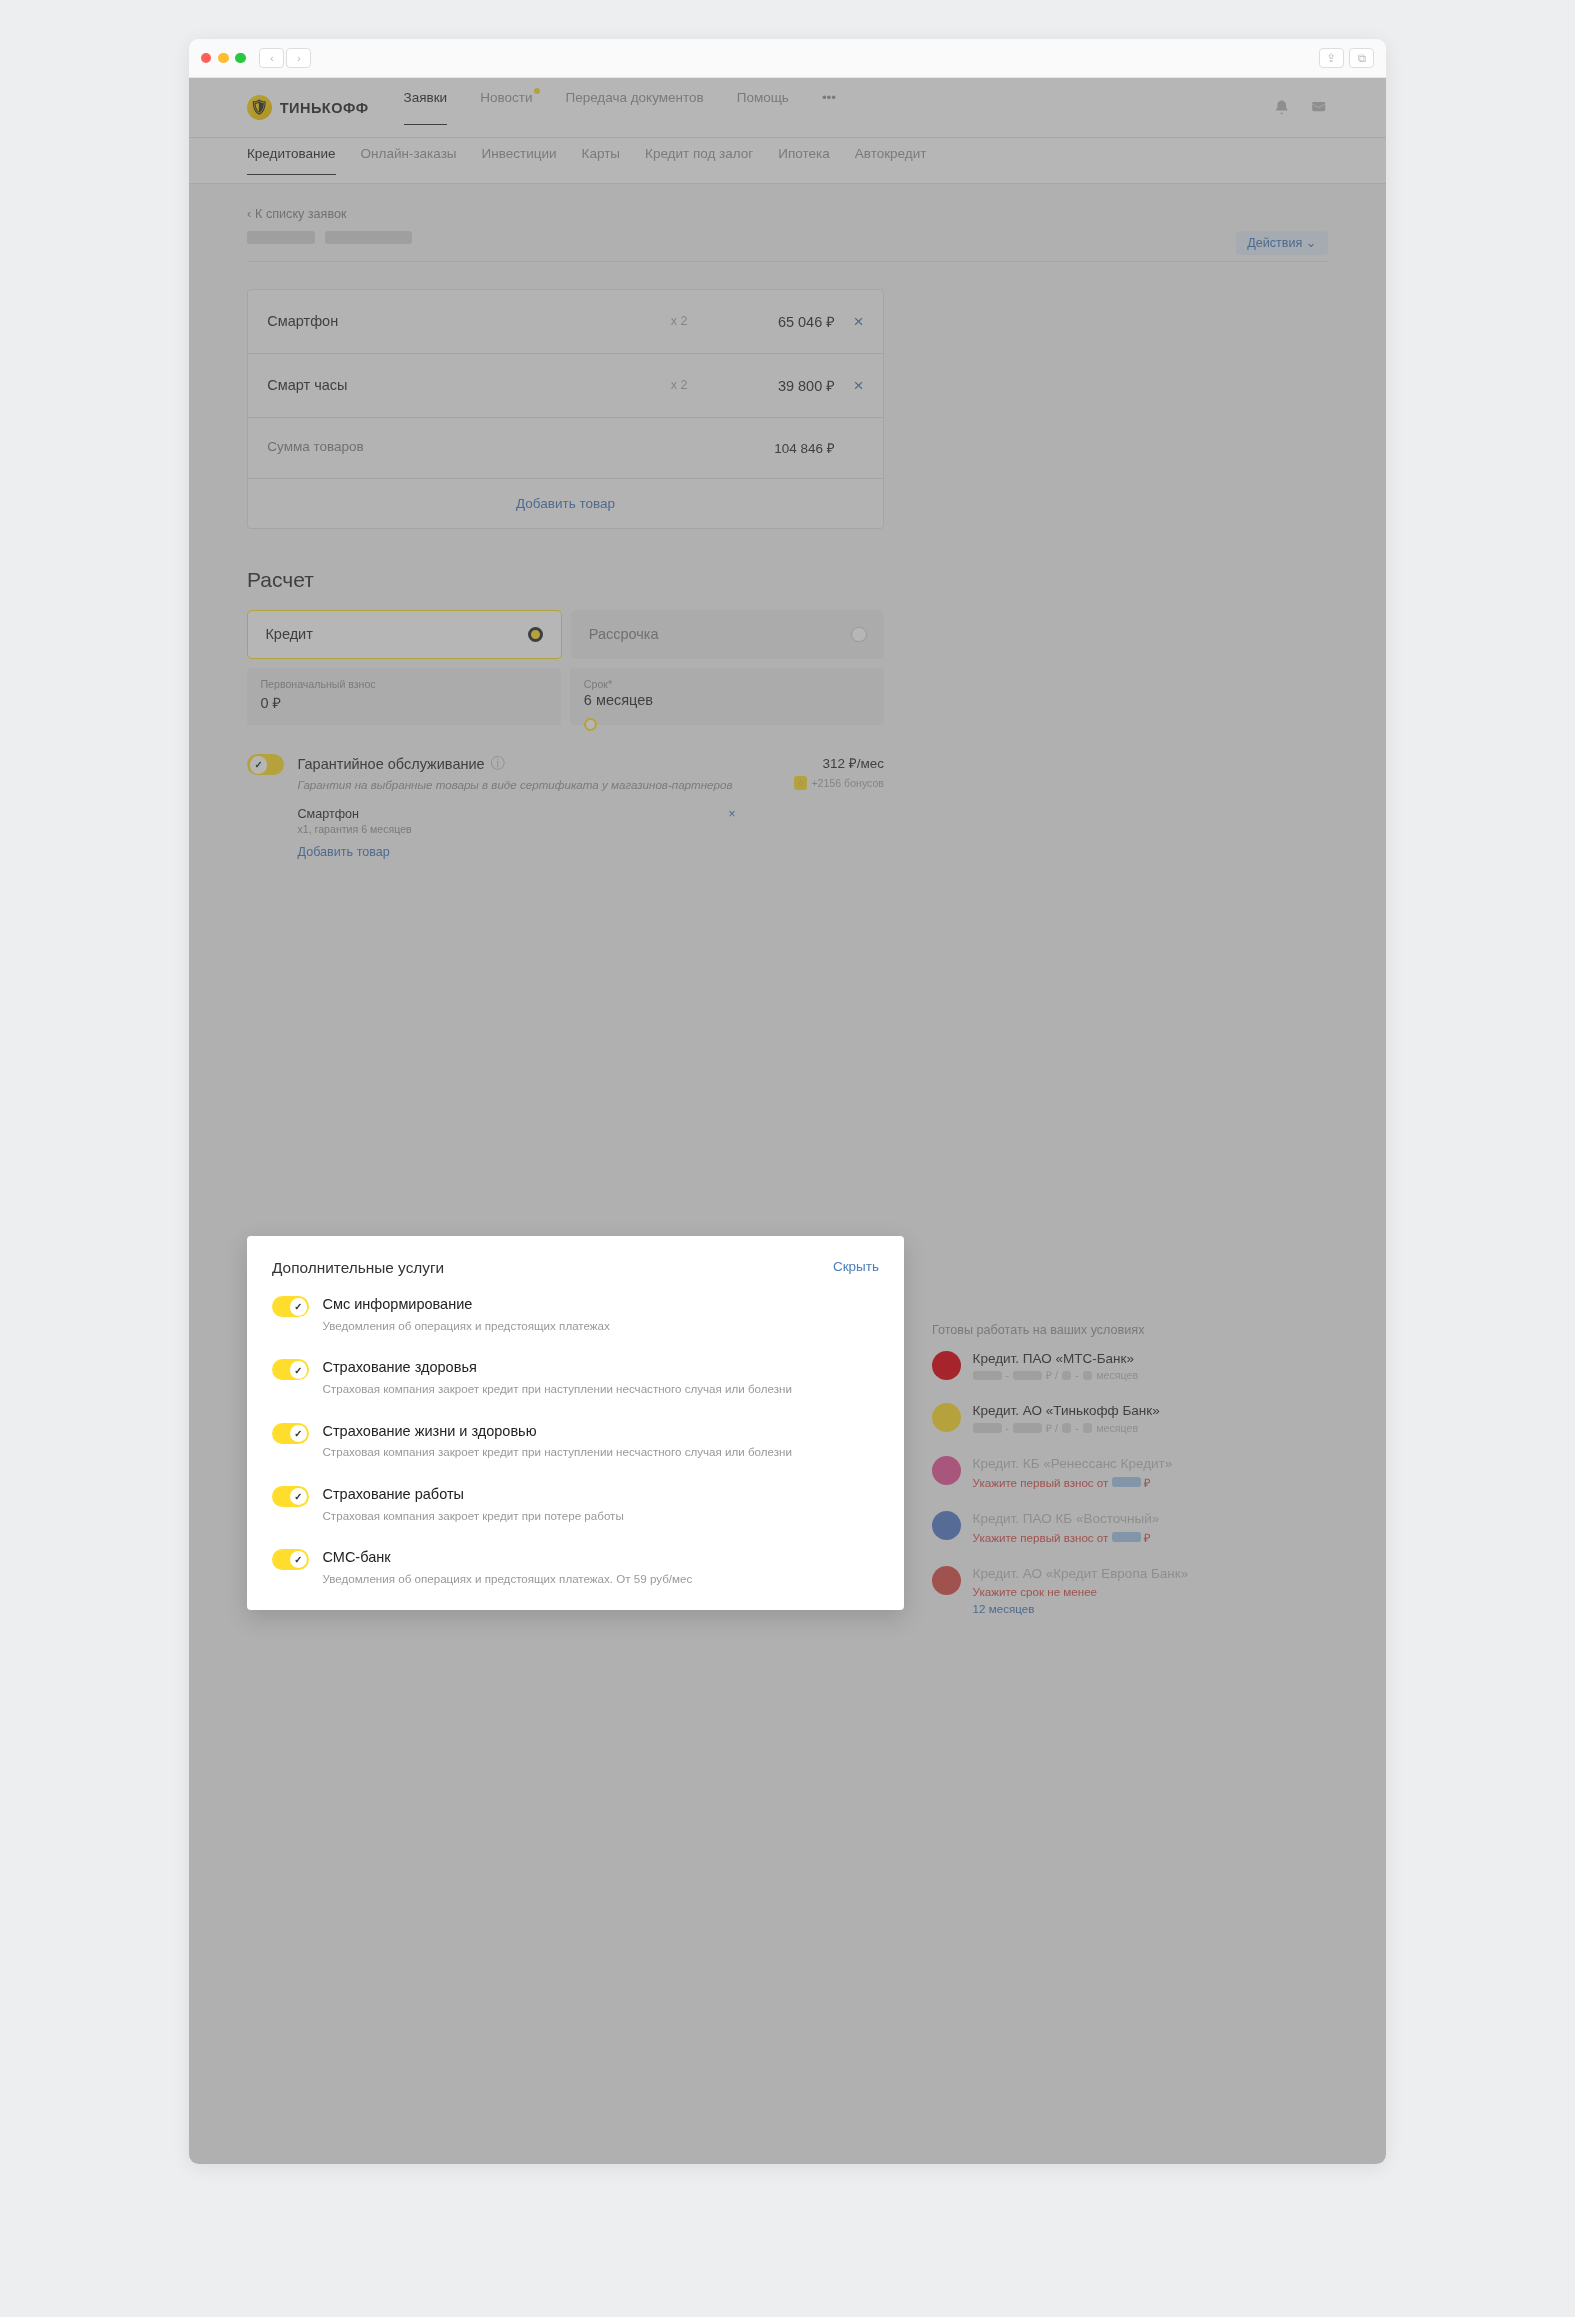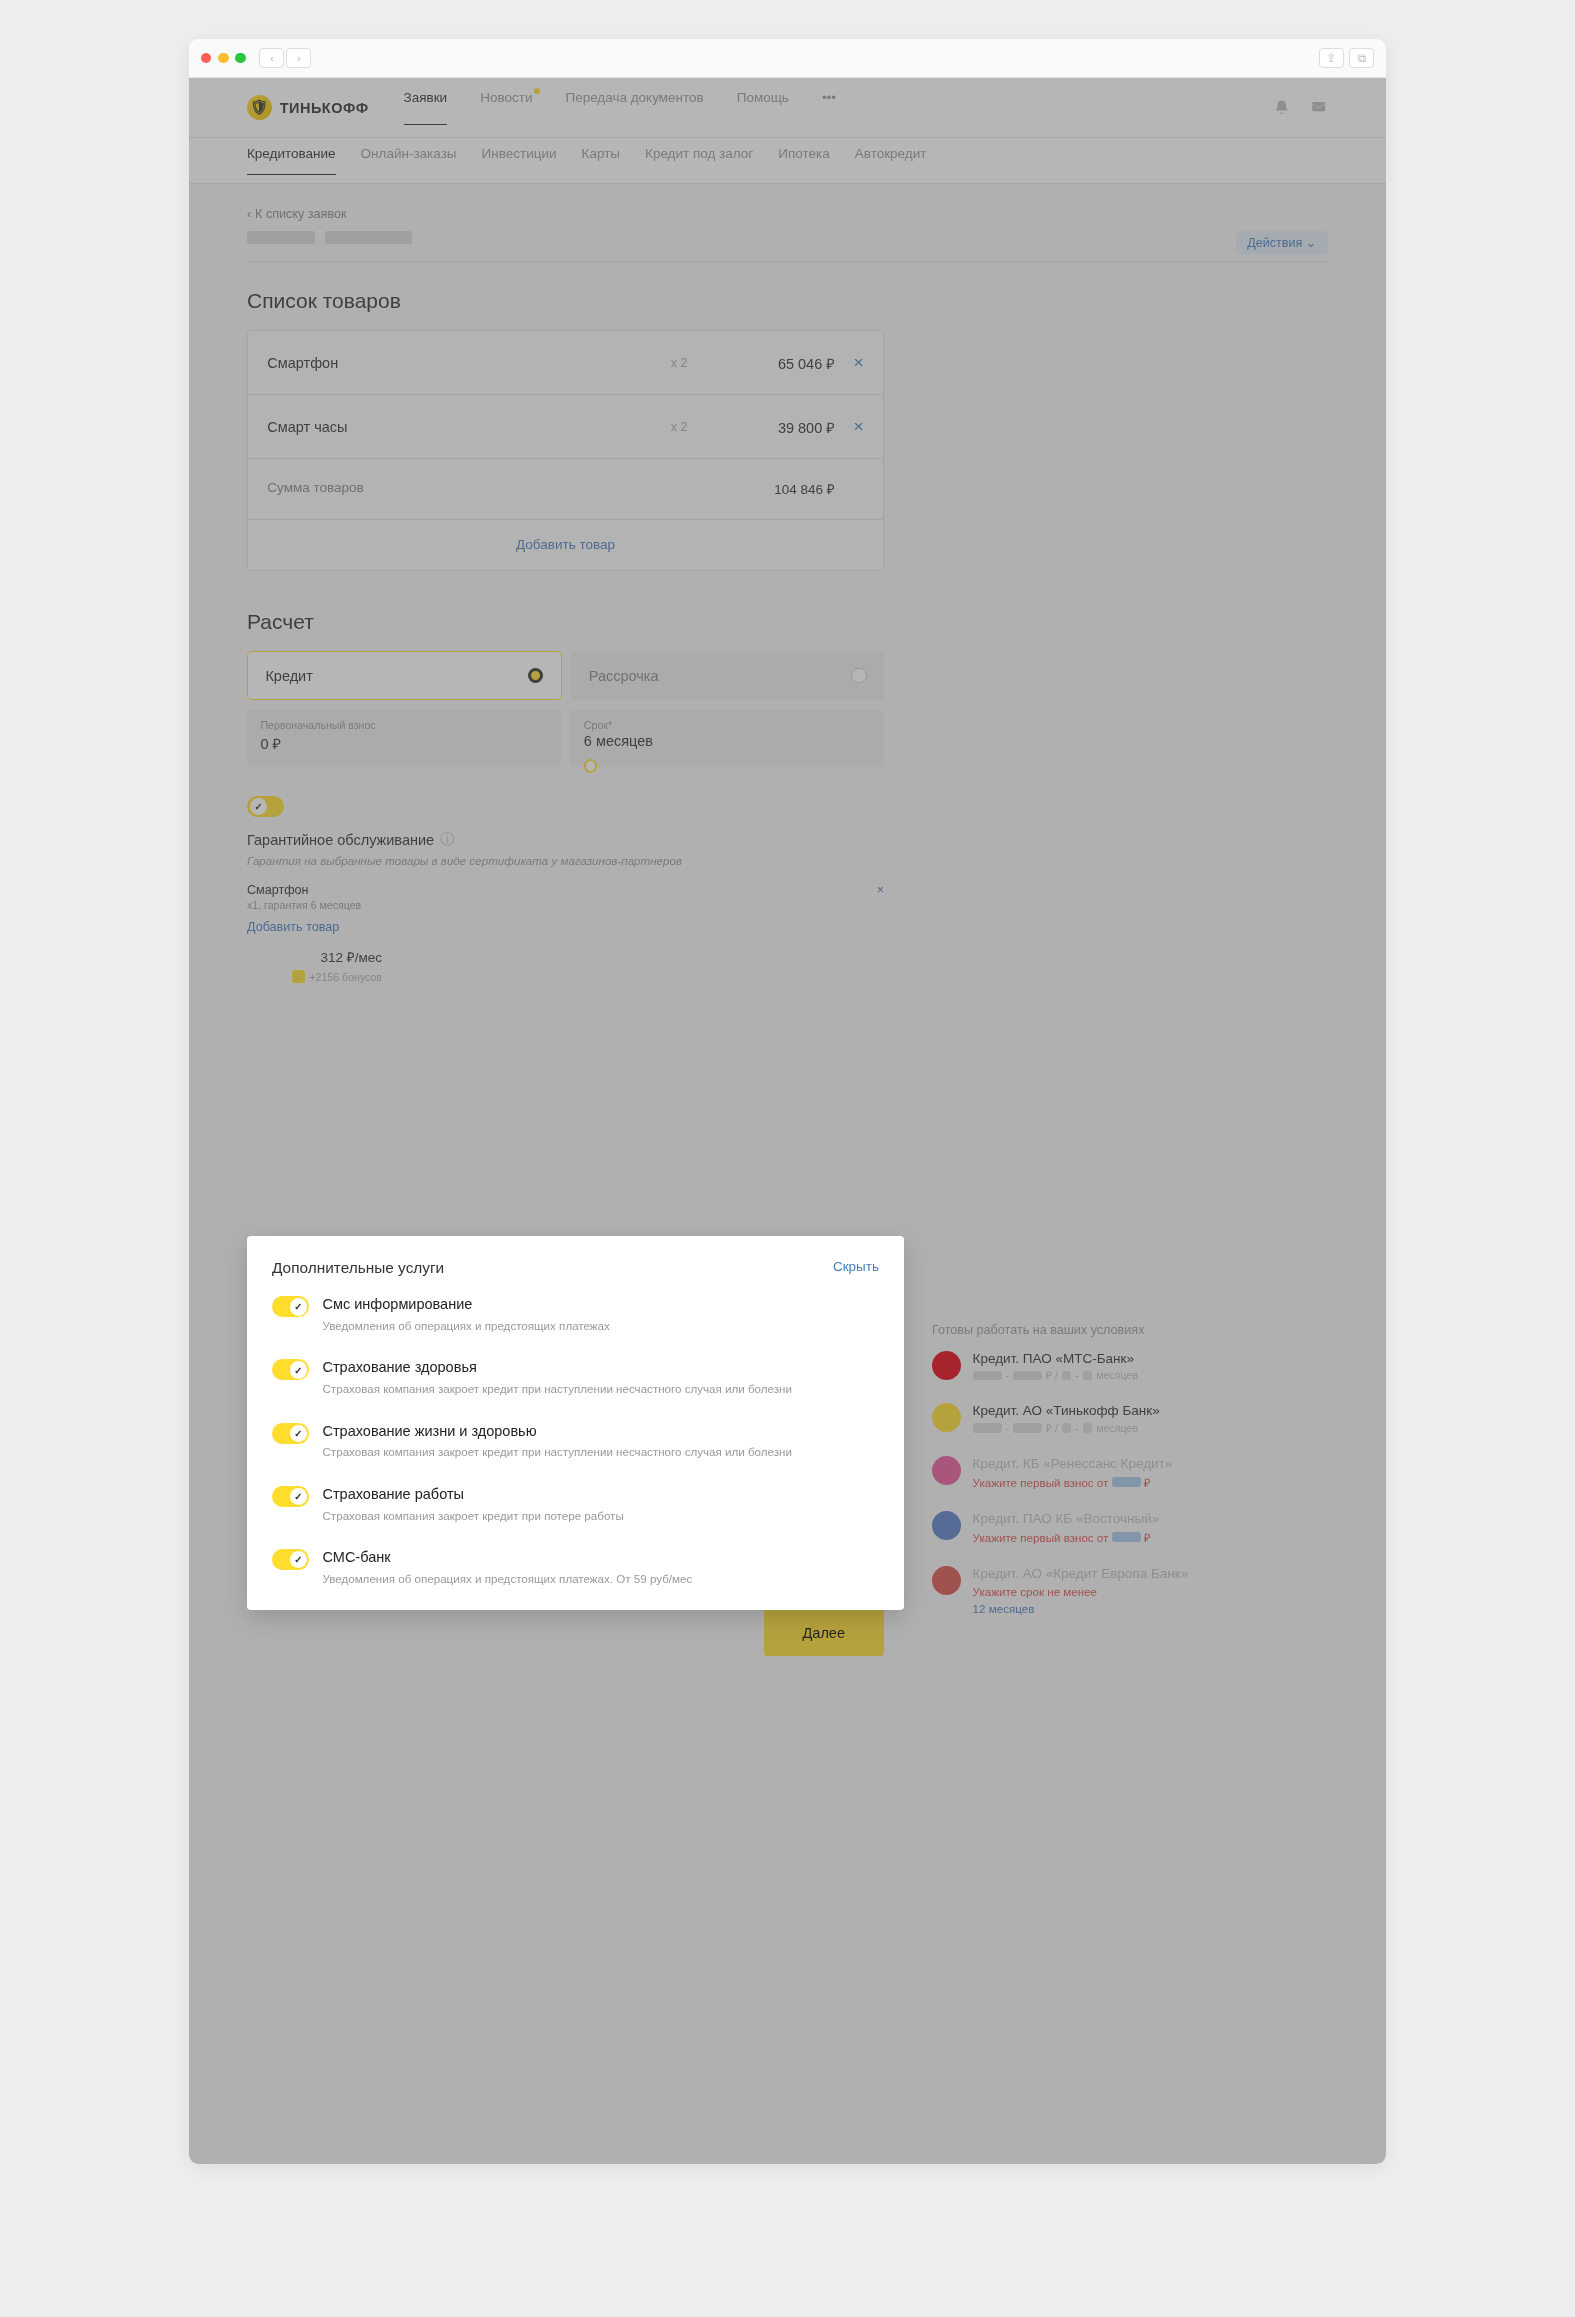--- a/index.html
+++ b/index.html
@@ -75,21 +75,21 @@
 .calc-tab { flex:1; padding:15.4px 17.4px; border-radius:5px; font-size:14.5px; display:flex; align-items:center; justify-content:space-between; cursor:pointer; }
 .calc-tab.on { border:1.9px solid #ffdd2d; background:#fff; }
 .calc-tab.off { background:#ececec; color:#888;text-align:center; }
 .radio { width:15.4px; height:15.4px; border-radius:50%; border:3.9px solid #333; background:#ffdd2d; }
 .radio.off { border:1px solid #ccc; background:#fff; }
 .inputs { display:flex; gap:9.7px; width:637px; margin-top:9.7px; }
 .inp { flex:1; background:#ececec; border-radius:3.9px; padding:9.7px 13.5px 13.5px; position:relative; }
 .inp label { font-size:10.6px; color:#999; display:block; }
 .inp .val { font-size:14.5px; color:#333; margin-top:1.9px; }
 .slider-knob { position:absolute; bottom:-5.8px; left:13.5px; width:13.5px; height:13.5px; border:2.9px solid #ffdd2d; background:#fff; border-radius:50%; }
-.warranty { width:637px; margin-top:29px; display:flex; gap:13.5px;flex-direction:column; }
+.warranty { width:637px; margin-top:29px; display:flex; gap:13.5px; }
 .toggle { width:37px; height:21px; background:#ffdd2d; border-radius:10.6px; position:relative; flex-shrink:0; cursor:pointer; }
 .toggle::after { content:"✓"; position:absolute; left:2.9px; top:1.9px; width:17.4px; height:17.4px; background:#fff; border-radius:50%; font-size:9.7px; display:flex; align-items:center; justify-content:center; font-weight:bold; }
 .toggle.on-right::after { left:auto; right:1.9px; background:#fff; }
 .wbody { flex:1; }
 .wtitle { font-size:14.5px; display:flex; align-items:center; gap:5.8px; }
 .wdesc { font-size:11.6px; color:#999; margin-top:3.9px; line-height:1.4;font-style:italic; }
 .wprice { text-align:right; font-size:13.5px; }
 .wbonus { font-size:10.6px; color:#aaa; margin-top:3.9px; display:flex; align-items:center; justify-content:flex-end; gap:3.9px; }
 .bonus-ic { width:13.5px; height:13.5px; background:#ffdd2d; border-radius:2.9px; display:inline-flex; align-items:center; justify-content:center; font-size:8.7px; }
 .wsub { margin-top:13.5px; padding-left:0; }
@@ -199,21 +199,20 @@
         <span>‹</span>
         <span>К списку заявок</span>
       </div>
       <div style="margin-top:9.7px;">
         <span class="redact" style="width:68px;"></span>
         <span class="redact" style="width:87px; margin-left:5.8px;"></span>
         <span class="actions-btn"><span>Действия</span> <span>⌄</span></span>
       </div>
       <div class="divider"></div>
 
-      <h2>Список товаров</h2>
       <div class="goods">
         <div class="good-row">
           <div class="good-name">Смартфон</div>
           <div class="good-qty">x 2</div>
           <div class="good-price">65 046 ₽</div>
           <div class="good-del">×</div>
         </div>
         <div class="good-row">
           <div class="good-name">Смарт часы</div>
           <div class="good-qty">x 2</div>

